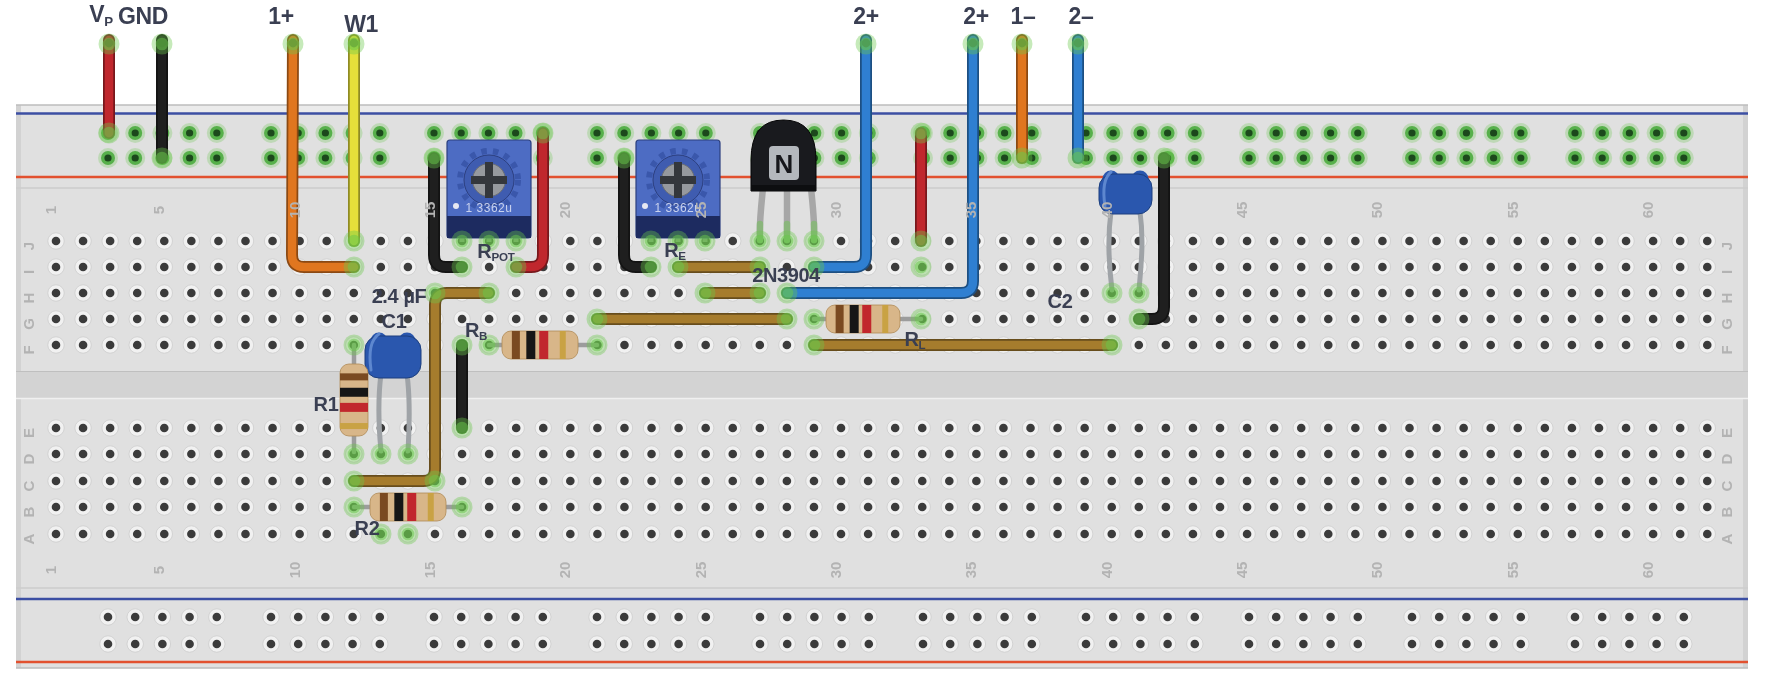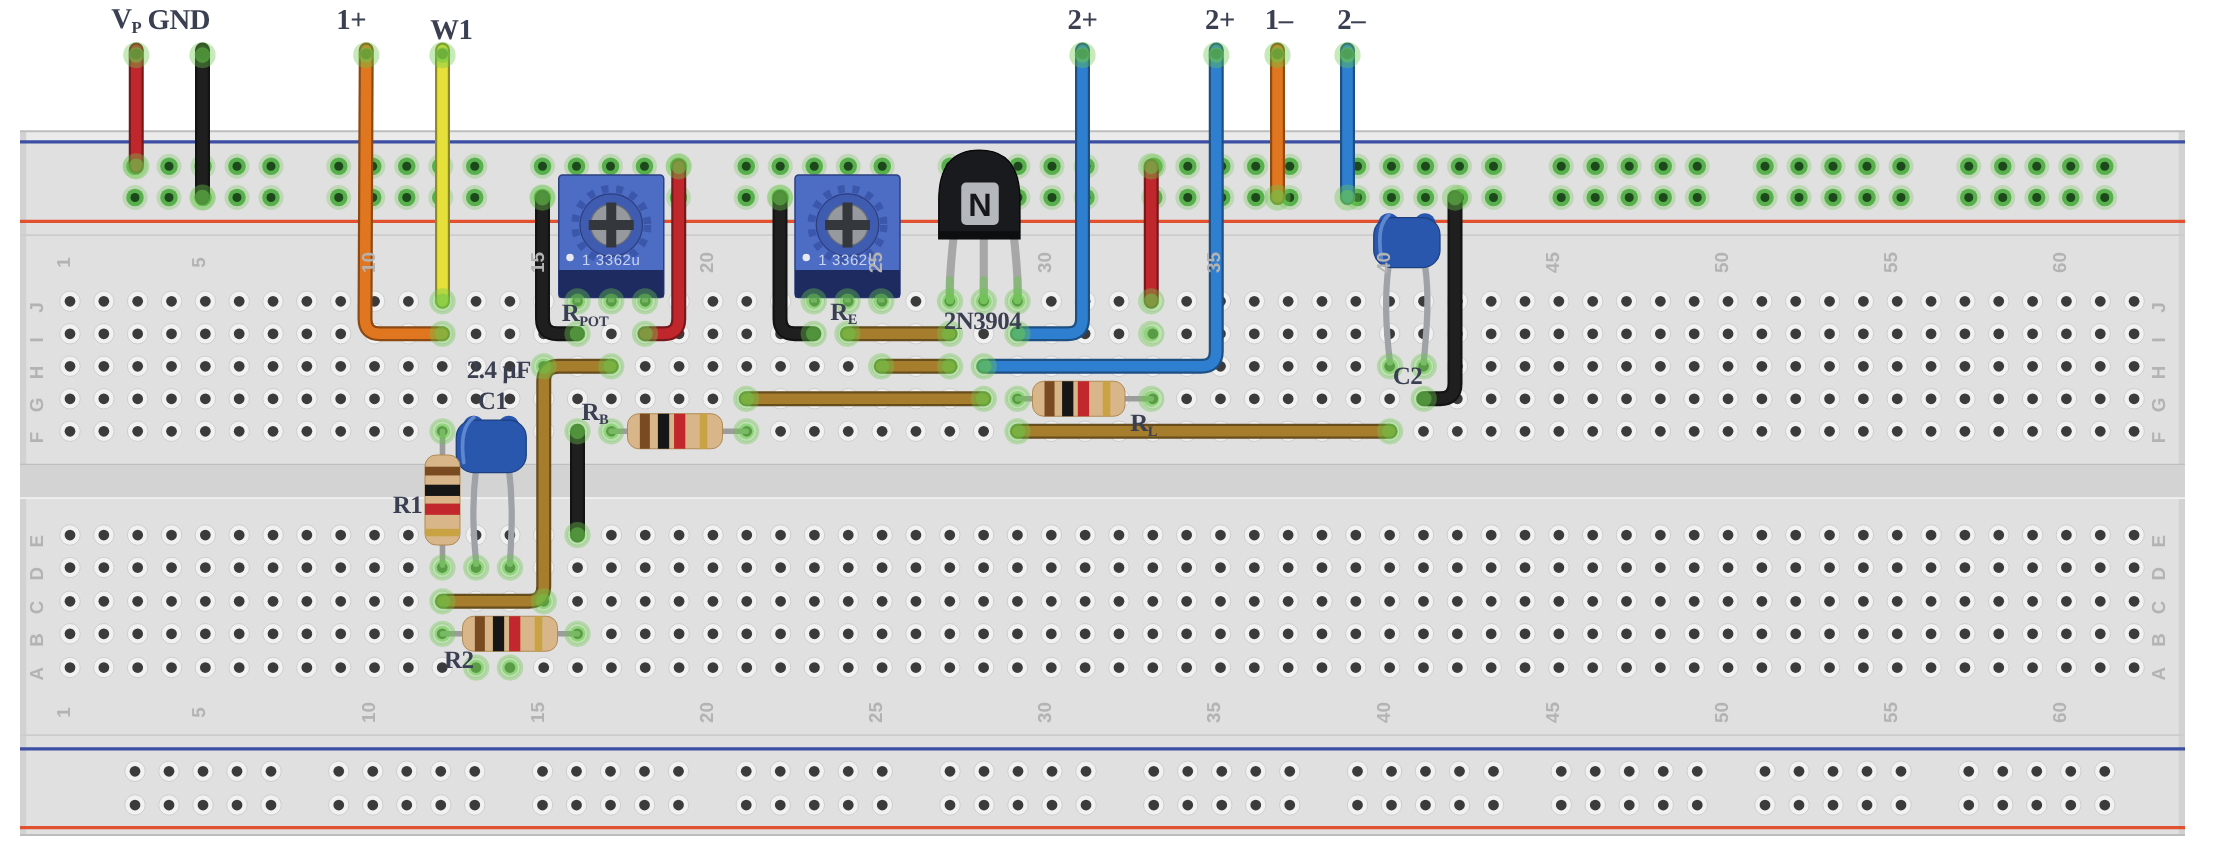--- a/index.html
+++ b/index.html
@@ -3,21 +3,21 @@
 <meta charset="utf-8">
 <style>
   html,body{margin:0;padding:0;background:#ffffff;}
   body{width:1784px;height:680px;font-family:"Liberation Sans",sans-serif;}
   #stage{position:relative;width:1784px;height:680px;overflow:hidden;background:#fff;}
   #board-svg{position:absolute;left:0;top:0;}
   #board-svg text{font-family:"Liberation Sans",sans-serif;font-weight:700;fill:#b3b3b3;font-size:15px;}
   #board-svg text.potmark{font-weight:400;fill:#c9d2ee;font-size:12px;letter-spacing:.5px;}
   #board-svg text.qlogo{font-weight:700;fill:#16171b;font-size:26px;}
   .lbl{position:absolute;transform:translate(-50%,-50%);font-weight:700;color:var(--label-text,#3a3f52);
-       white-space:nowrap;letter-spacing:-0.4px;line-height:1;font-family:Liberation Serif, serif;}
+       white-space:nowrap;letter-spacing:-0.4px;line-height:1;}
   .lbl.top{font-size:23px;}
   .lbl.comp{font-size:20px;}
   .lbl sub{font-size:0.58em;vertical-align:-0.30em;letter-spacing:-0.2px;}
 </style>
 </head>
 <body>
 
 <div id="stage">
   <svg id="board-svg" width="1784" height="680">
     <g id="board-base">
@@ -2137,23 +2137,23 @@
 
   <div class="lbl top" style="left:101px;top:16px"><span>V</span><sub>P</sub></div>
   <div class="lbl top" style="left:143px;top:16px"><span>GND</span></div>
   <div class="lbl top" style="left:281px;top:16px"><span>1+</span></div>
   <div class="lbl top" style="left:361px;top:24px"><span>W1</span></div>
   <div class="lbl top" style="left:866px;top:16px"><span>2+</span></div>
   <div class="lbl top" style="left:976px;top:16px"><span>2+</span></div>
   <div class="lbl top" style="left:1023px;top:16px"><span>1–</span></div>
   <div class="lbl top" style="left:1081px;top:16px"><span>2–</span></div>
 
-  <div class="lbl comp" style="left:468px;top:252px"><span>R</span><sub>POT</sub></div>
+  <div class="lbl comp" style="left:496px;top:252px"><span>R</span><sub>POT</sub></div>
   <div class="lbl comp" style="left:675px;top:251px"><span>R</span><sub>E</sub></div>
-  <div class="lbl comp" style="left:786px;top:257px"><span>2N3904</span></div>
+  <div class="lbl comp" style="left:786px;top:275px"><span>2N3904</span></div>
   <div class="lbl comp" style="left:399px;top:296px"><span>2.4 µF</span></div>
   <div class="lbl comp" style="left:394px;top:321px"><span>C1</span></div>
-  <div class="lbl comp" style="left:1126px;top:301px"><span>C2</span></div>
+  <div class="lbl comp" style="left:1060px;top:301px"><span>C2</span></div>
   <div class="lbl comp" style="left:326px;top:404px"><span>R1</span></div>
   <div class="lbl comp" style="left:367px;top:528px"><span>R2</span></div>
   <div class="lbl comp" style="left:476px;top:331px"><span>R</span><sub>B</sub></div>
   <div class="lbl comp" style="left:915px;top:340px"><span>R</span><sub>L</sub></div>
 </div>
 
 </body></html>

